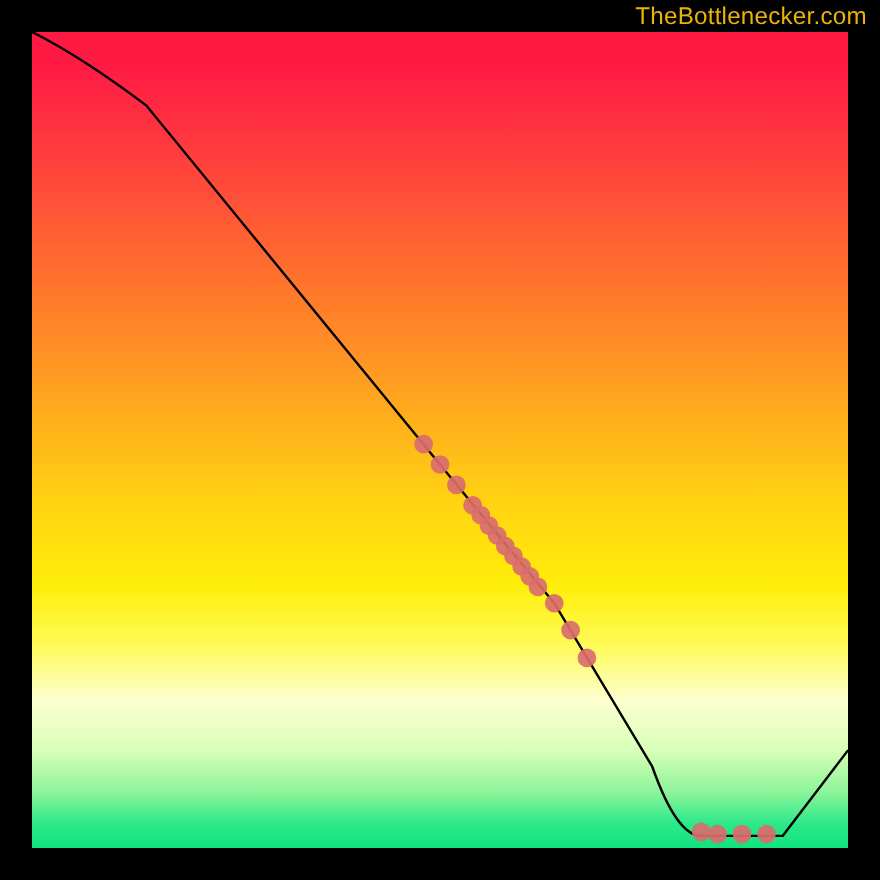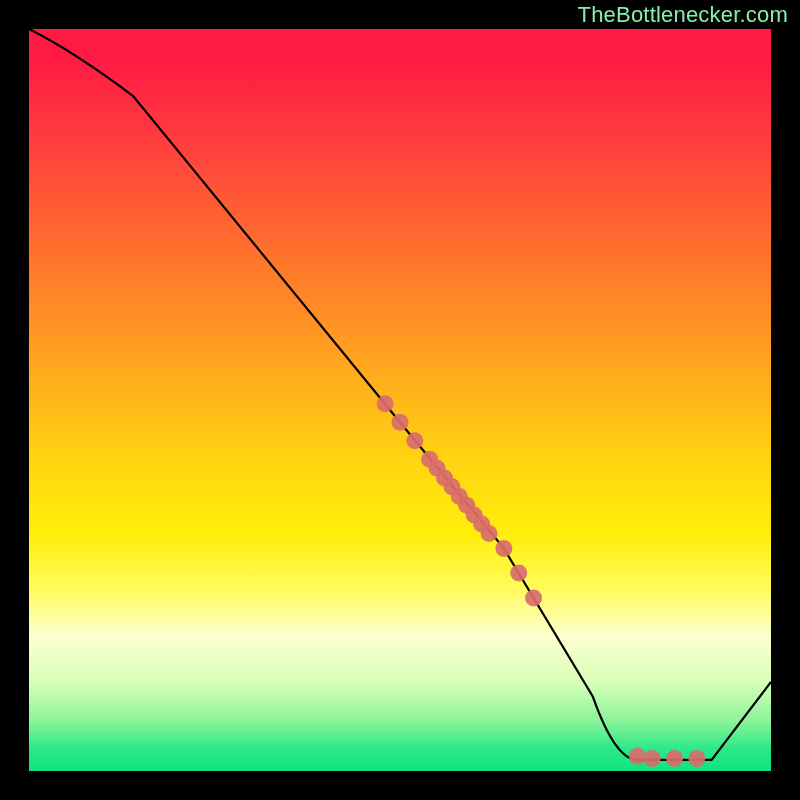--- a/index.html
+++ b/index.html
@@ -16,21 +16,21 @@
     left: 0;
     top: 0;
     width: 800px;
     height: 800px;
     background: #000;
   }
   .watermark {
     position: absolute;
     top: 2px;
     right: 12px;
-    color: #86efac;
+    color: #eab308;
     font-size: 22px;
     font-weight: 400;
     letter-spacing: 0.2px;
   }
   .plot-area {
     position: absolute;
     left: 29px;
     top: 29px;
     width: 742px;
     height: 742px;

